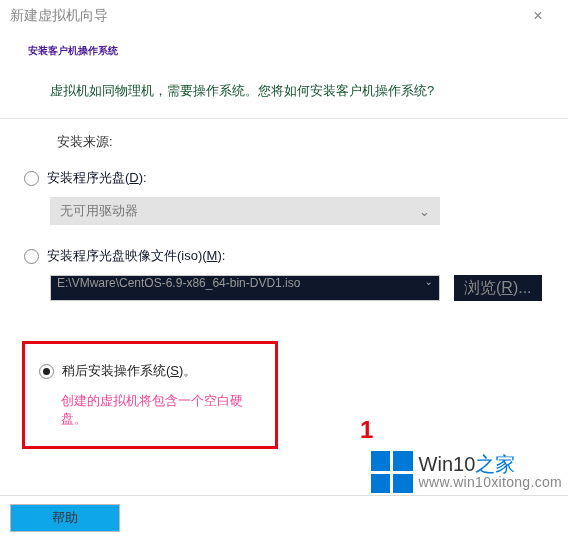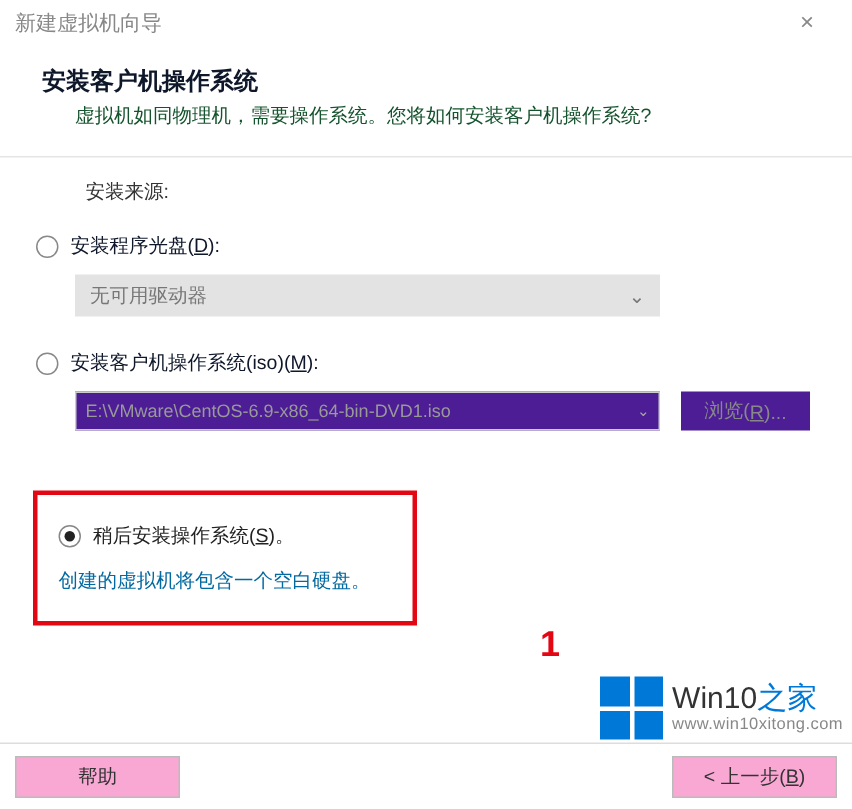--- a/index.html
+++ b/index.html
@@ -29,23 +29,23 @@
     font-size: 16px;
     color: #888;
     cursor: pointer;
     font-weight: 300;
   }
   .header {
     padding: 12px 28px 18px 28px;
   }
   .header .h1 {
     font-weight: bold;
-    font-size: 16px;
-    color: #0f172a;
-    margin-bottom: 3px;
+    font-size: 10px;
+    color: #4c1d95;
+    margin-bottom: 24px;
   }
   .header .sub {
     font-size: 13px;
     color: #14532d;
     padding-left: 22px;
   }
   .divider {
     height: 1px;
     background: #e5e5e5;
     margin: 0;
@@ -105,56 +105,57 @@
   .iso-row {
     margin: 6px 0 0 28px;
     display: flex;
     align-items: center;
     gap: 14px;
   }
   .iso-input {
     width: 390px;
     height: 26px;
     border: 1px solid #ccc;
-    background: #4c1d95;
+    background: #0f172a;
     color: #999;
     font-size: 12px;
     padding: 0 24px 0 6px;
     position: relative;
     display: flex;
-    align-items: center;
+    align-items: flex-start;
   }
   .iso-input .chev {
     position: absolute;
     right: 6px;
     color: #aaa;
     font-size: 10px;
   }
   .browse-btn {
     height: 26px;
     min-width: 86px;
-    background: #4c1d95;
+    background: #0f172a;
     color: #888;
     display: flex;
     align-items: center;
     justify-content: center;
-    font-size: 13px;
+    font-size: 16px;
     padding: 0 10px;
   }
   .redbox {
     border: 3px solid #e30613;
     margin: 40px 0 0 0;
     padding: 18px 14px 18px 14px;
     width: 256px;
     position: relative;
   }
   .redbox .radio-row { margin-bottom: 12px; margin-left: 0; }
   .redbox .desc {
-    color: #0369a1;
-    font-size: 13px;
+    color: #ec4899;
+    font-size: 13px;
+    margin-left: 22px;
   }
   .red-1 {
     position: absolute;
     top: 416px;
     left: 360px;
     color: #e30613;
     font-size: 24px;
     font-weight: bold;
   }
   .footer {
@@ -166,21 +167,21 @@
     border-top: 1px solid #ddd;
     display: flex;
     align-items: center;
     padding: 0 10px;
     gap: 10px;
   }
   .footer .btn {
     height: 28px;
     min-width: 110px;
     border: 1px solid #bbb;
-    background: #f9a8d4;
+    background: #0ea5e9;
     display: flex;
     align-items: center;
     justify-content: center;
     font-size: 13px;
     color: #333;
     cursor: pointer;
     text-align: center;
   }
   .footer .spacer { flex: 1; }
   .watermark {
@@ -195,21 +196,21 @@
     width: 42px; height: 42px;
     display: grid;
     grid-template-columns: 1fr 1fr;
     grid-template-rows: 1fr 1fr;
     gap: 3px;
   }
   .watermark .logo div { background: #0078d7; }
   .watermark .txt { display: flex; flex-direction: column; line-height: 1.1; }
   .watermark .brand { font-size: 20px; font-weight: 400; color: #333; }
   .watermark .brand .accent { color: #0078d7; }
-  .watermark .url { font-size: 11px; color: #888; letter-spacing: 0.3px; }
+  .watermark .url { font-size: 14px; color: #888; letter-spacing: 0.3px; }
 </style>
 </head>
 <body>
 
 <div class="titlebar">
   <span class="title">新建虚拟机向导</span>
   <span class="close">×</span>
 </div>
 
 <div class="header">
@@ -229,21 +230,21 @@
     </span>
   </div>
   <div class="dropdown">
     <span>无可用驱动器</span>
     <span class="chev">⌄</span>
   </div>
 
   <div class="radio-row">
     <span class="radio"></span>
     <span class="radio-label">
-      <span>安装客户机操作系统(iso)(</span><span class="underline">M</span><span>):</span>
+      <span>安装程序光盘映像文件(iso)(</span><span class="underline">M</span><span>):</span>
     </span>
   </div>
   <div class="iso-row">
     <div class="iso-input">
       <span>E:\VMware\CentOS-6.9-x86_64-bin-DVD1.iso</span>
       <span class="chev">⌄</span>
     </div>
     <div class="browse-btn">
       <span>浏览(</span>
         <span class="underline">R</span>
@@ -275,18 +276,13 @@
     <div class="brand">
       <span>Win10</span><span class="accent">之家</span>
     </div>
     <div class="url">www.win10xitong.com</div>
   </div>
 </div>
 
 <div class="footer">
   <div class="btn">帮助</div>
   <div class="spacer"></div>
-  <div class="btn">
-    <span>&lt; 上一步(</span>
-      <span class="underline">B</span>
-      <span>)</span>
-  </div>
 </div>
 
 </body></html>

